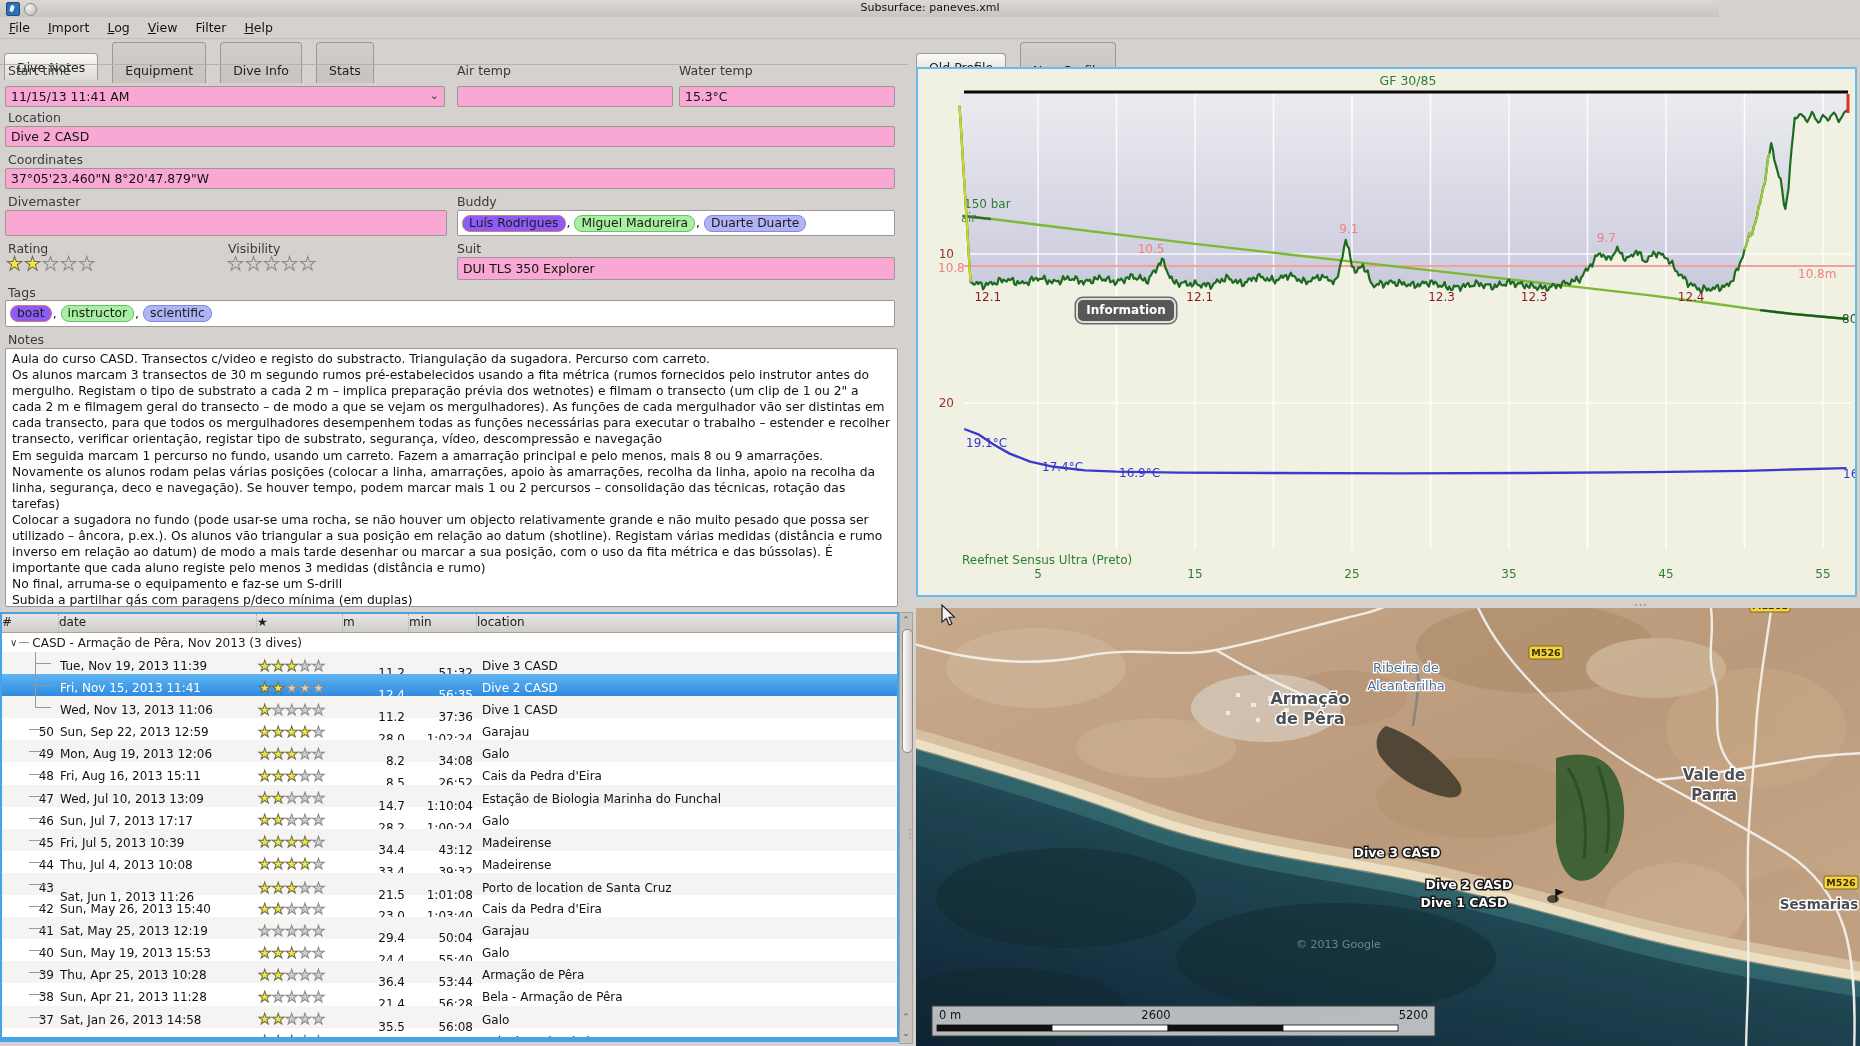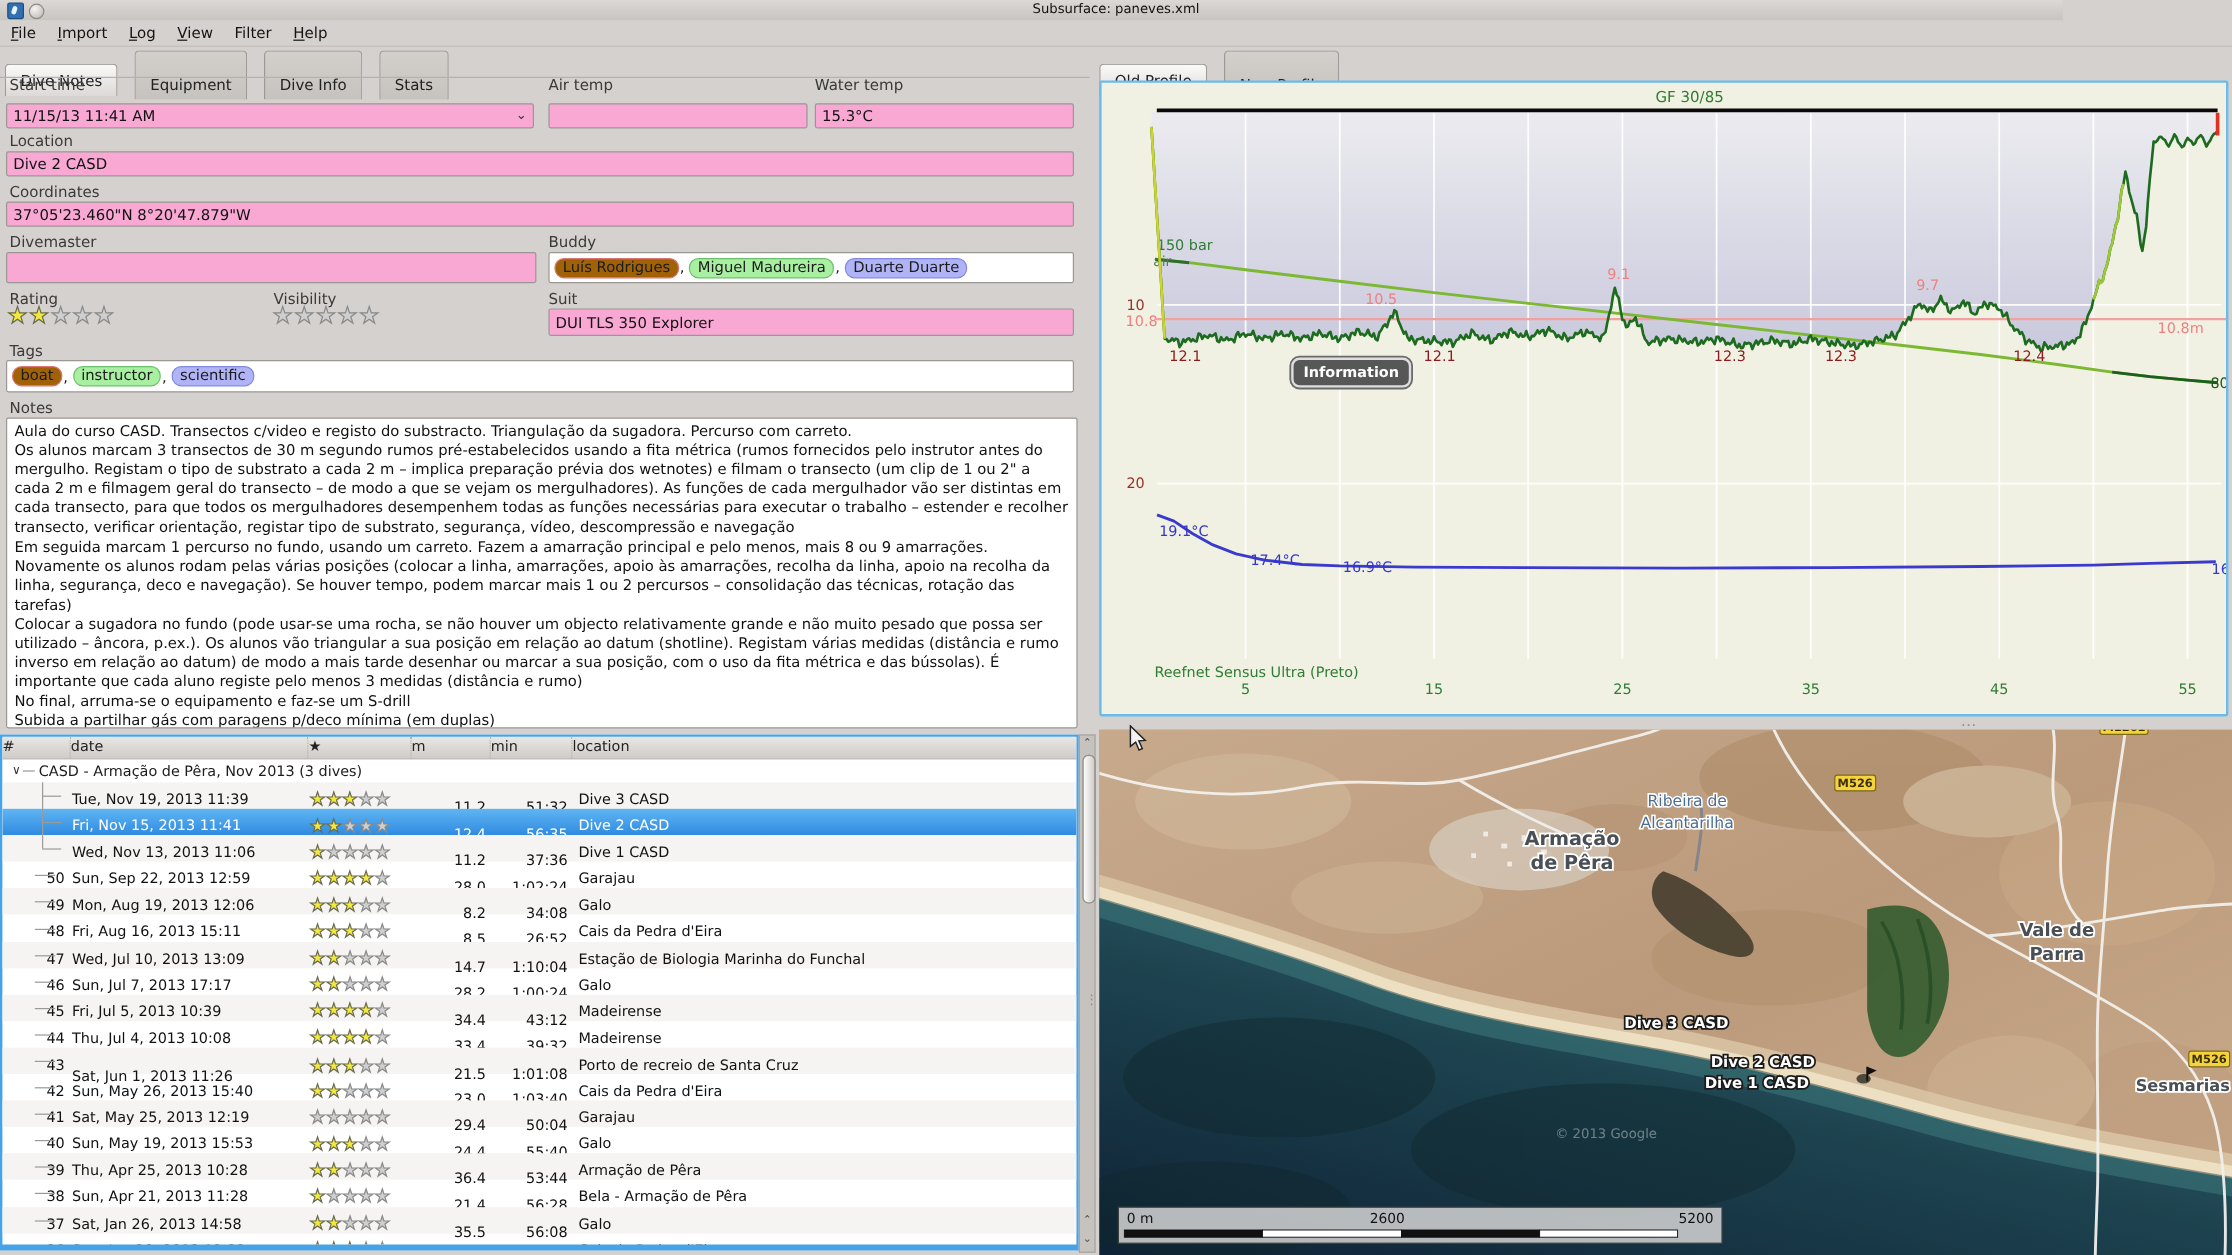--- a/index.html
+++ b/index.html
@@ -23,21 +23,21 @@
   .tab.active{background:linear-gradient(#fafaf9,#dcd9d6);top:0;padding-top:6px;}
   
   .flabel{font-size:12.5px;color:#3a3a3a;}
   .finput{background:#f9a8d4;border:1px solid #9b9793;border-radius:2px;font-size:12.4px;color:#111;
     padding:0 5px;box-sizing:border-box;font-family:"DejaVu Sans","Liberation Sans",sans-serif;}
   input.finput{outline:none;}
   .chev{position:absolute;right:6px;top:3px;font-size:11px;color:#333;}
   .pillbox{background:#fff;border:1px solid #9b9793;border-radius:2px;box-sizing:border-box;
     padding:2px 4px;font-size:12.3px;display:flex;align-items:center;white-space:nowrap;}
   .pill{border-radius:8px;padding:0 6px 1px 6px;margin-right:1px;}
-  .pill.red{background:#a16207;border:1px solid #d97777;}
+  .pill.red{background:#8b5cf6;border:1px solid #d97777;}
   .pill.green{background:#a9efa2;border:1px solid #6cc06c;}
   .pill.blue{background:#b0b4f6;border:1px solid #8289dd;}
   .comma{margin-right:4px;}
   .starline{font-size:19px;letter-spacing:1px;line-height:19px;}
   .st-f{color:#f2e93c;-webkit-text-stroke:1px #6b6b50;}
   .st-e{color:#cfcfcf;-webkit-text-stroke:1px #8a8a8a;}
   .notesbox{background:#fff;border:1px solid #9b9793;border-radius:2px;box-sizing:border-box;
     padding:2px 6px;font-size:12.3px;line-height:16.1px;white-space:pre-wrap;overflow:hidden;color:#111;}
   
   .dlist{left:0;top:612px;width:899px;height:430px;background:#fff;border:2px solid #46a3e8;
@@ -252,21 +252,21 @@
           <div class="c-min">39:32</div>
           <div class="c-loc">Madeirense</div>
         </div>
         <div class="lrow stripe">
           <div class="tree-dash"></div>
           <div class="c-num">43</div>
           <div class="c-date" style="padding-left:2px;margin-top:17px;">Sat, Jun 1, 2013 11:26</div>
           <div class="stars" style="padding-left:2px;"><span class="st-f" style="font-size:15px">★★★</span><span class="st-e" style="font-size:15px">★★</span></div>
           <div class="c-m">21.5</div>
           <div class="c-min">1:01:08</div>
-          <div class="c-loc">Porto de recreio de Santa Cruz</div>
+          <div class="c-loc">Porto de location de Santa Cruz</div>
         </div>
         <div class="lrow">
           <div class="tree-dash"></div>
           <div class="c-num">42</div>
           <div class="c-date" style="padding-left:2px;">Sun, May 26, 2013 15:40</div>
           <div class="stars" style="padding-left:2px;"><span class="st-f" style="font-size:15px">★★</span><span class="st-e" style="font-size:15px">★★★</span></div>
           <div class="c-m">23.0</div>
           <div class="c-min">1:03:40</div>
           <div class="c-loc">Cais da Pedra d'Eira</div>
         </div>

